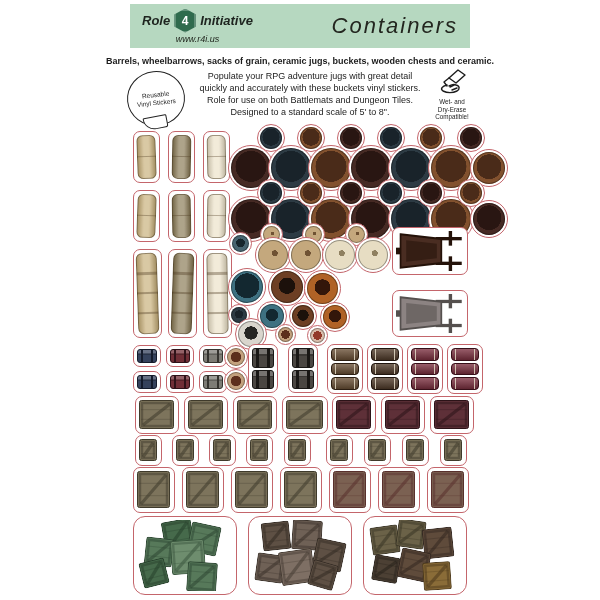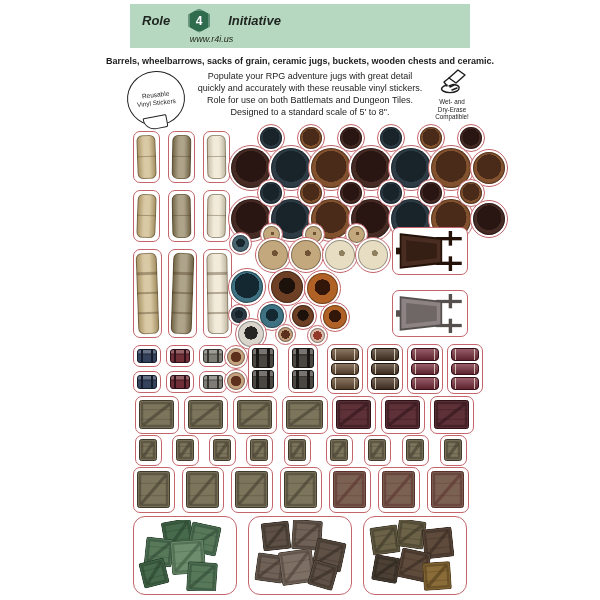--- a/index.html
+++ b/index.html
@@ -1,20 +1,20 @@
 <!DOCTYPE html>
 <html style="--cut: #c4656b;"><head>
 <meta charset="utf-8">
 <style>
   *{box-sizing:border-box;margin:0;padding:0}
   html,body{width:600px;height:600px;background:#fff;font-family:"Liberation Sans",sans-serif;color:#1c1c1c;overflow:hidden}
   #stage{position:absolute;left:0;top:0;width:600px;height:600px;background:#fff}
   #header{position:absolute;left:130px;top:4px;width:340px;height:44px;display:flex;justify-content:space-between;align-items:center;padding:2px 12px}
   .logo{text-align:center}
-  .logo-row{display:flex;align-items:center;gap:18px;font-style:italic;font-weight:bold;font-size:13px;color:#1e241f}
+  .logo-row{display:flex;align-items:center;gap:4px;font-style:italic;font-weight:bold;font-size:13px;color:#1e241f}
   .hex{width:22px;height:24px;display:flex;align-items:center;justify-content:center;color:#fff;font-size:12px;font-weight:bold;font-style:normal;clip-path:polygon(50% 0,100% 25%,100% 75%,50% 100%,0 75%,0 25%);box-shadow:inset 0 0 0 2px rgba(255,255,255,0.25)}
   .url{font-style:italic;font-size:9px;margin-top:1px;color:#22281f}
   .titleblock{text-align:center;line-height:1.08;color:#23261f}
   .series{font-size:14px;font-style:italic;font-weight:600}
   .title{font-size:22px;font-style:italic;letter-spacing:2px}
   #tagline{position:absolute;left:85px;top:56px;width:430px;text-align:center;font-size:9px;font-weight:bold;white-space:nowrap}
   #reusable{position:absolute;left:127px;top:71px;width:58px;height:55px;border:1.5px solid #222;border-radius:50%;display:flex;align-items:center;justify-content:center;text-align:center;font-size:6.5px;line-height:8px;transform:rotate(-6deg);background:#fff}
   .peel{position:absolute;bottom:-4px;left:13px;width:24px;height:13px;background:#fff;border:1.2px solid #222;border-radius:2px 2px 4px 18px;transform:rotate(-5deg)}
   #desc{position:absolute;left:180px;top:70px;width:260px;text-align:center;font-size:9px;line-height:12px}
   #erase{position:absolute;left:426px;top:68px;width:52px;text-align:center;font-size:6.3px;line-height:7.5px}
@@ -34,36 +34,37 @@
       <div class="logo-row">
         <span>Role</span>
         <span class="hex" style="background: rgb(47, 107, 77);">
             <span>4</span>
           </span>
         <span>Initiative</span>
       </div>
       <div class="url">www.r4i.us</div>
     </div>
     <div class="titleblock">
+      <div class="title">Containers</div>
     </div>
   </div>
 
   <div id="tagline">Barrels, wheelbarrows, sacks of grain, ceramic jugs, buckets, wooden chests and ceramic.</div>
 
   <div id="reusable">
     <div>
       <div>Reusable</div>
       <div>Vinyl Stickers</div>
     </div>
     <div class="peel"></div>
   </div>
 
   <div id="desc">
     <div>Populate your RPG adventure jugs with great detail</div>
-    <div>quickly and accurately with these reusable vinyl stickers.</div>
+    <div>quickly and accurately with these buckets vinyl stickers.</div>
     <div>Role for use on both Battlemats and Dungeon Tiles.</div>
     <div>Designed to a standard scale of 5' to 8".</div>
   </div>
 
   <div id="erase">
     <svg width="32" height="28" viewBox="0 0 32 28">
       <g fill="none" stroke="#1c1c1c" stroke-width="1.4" stroke-linejoin="round" stroke-linecap="round">
         <path d="M22 2 l7 5 -9 8 -7 -5 z"></path>
         <path d="M13 10 l-5 4 3 4"></path>
         <path d="M11 17 c-5 1 -7 4 -4 6 c4 2 10 2 14 0 c3 -2 3 -5 -1 -6 c-2 -1 -5 0 -7 1"></path>

